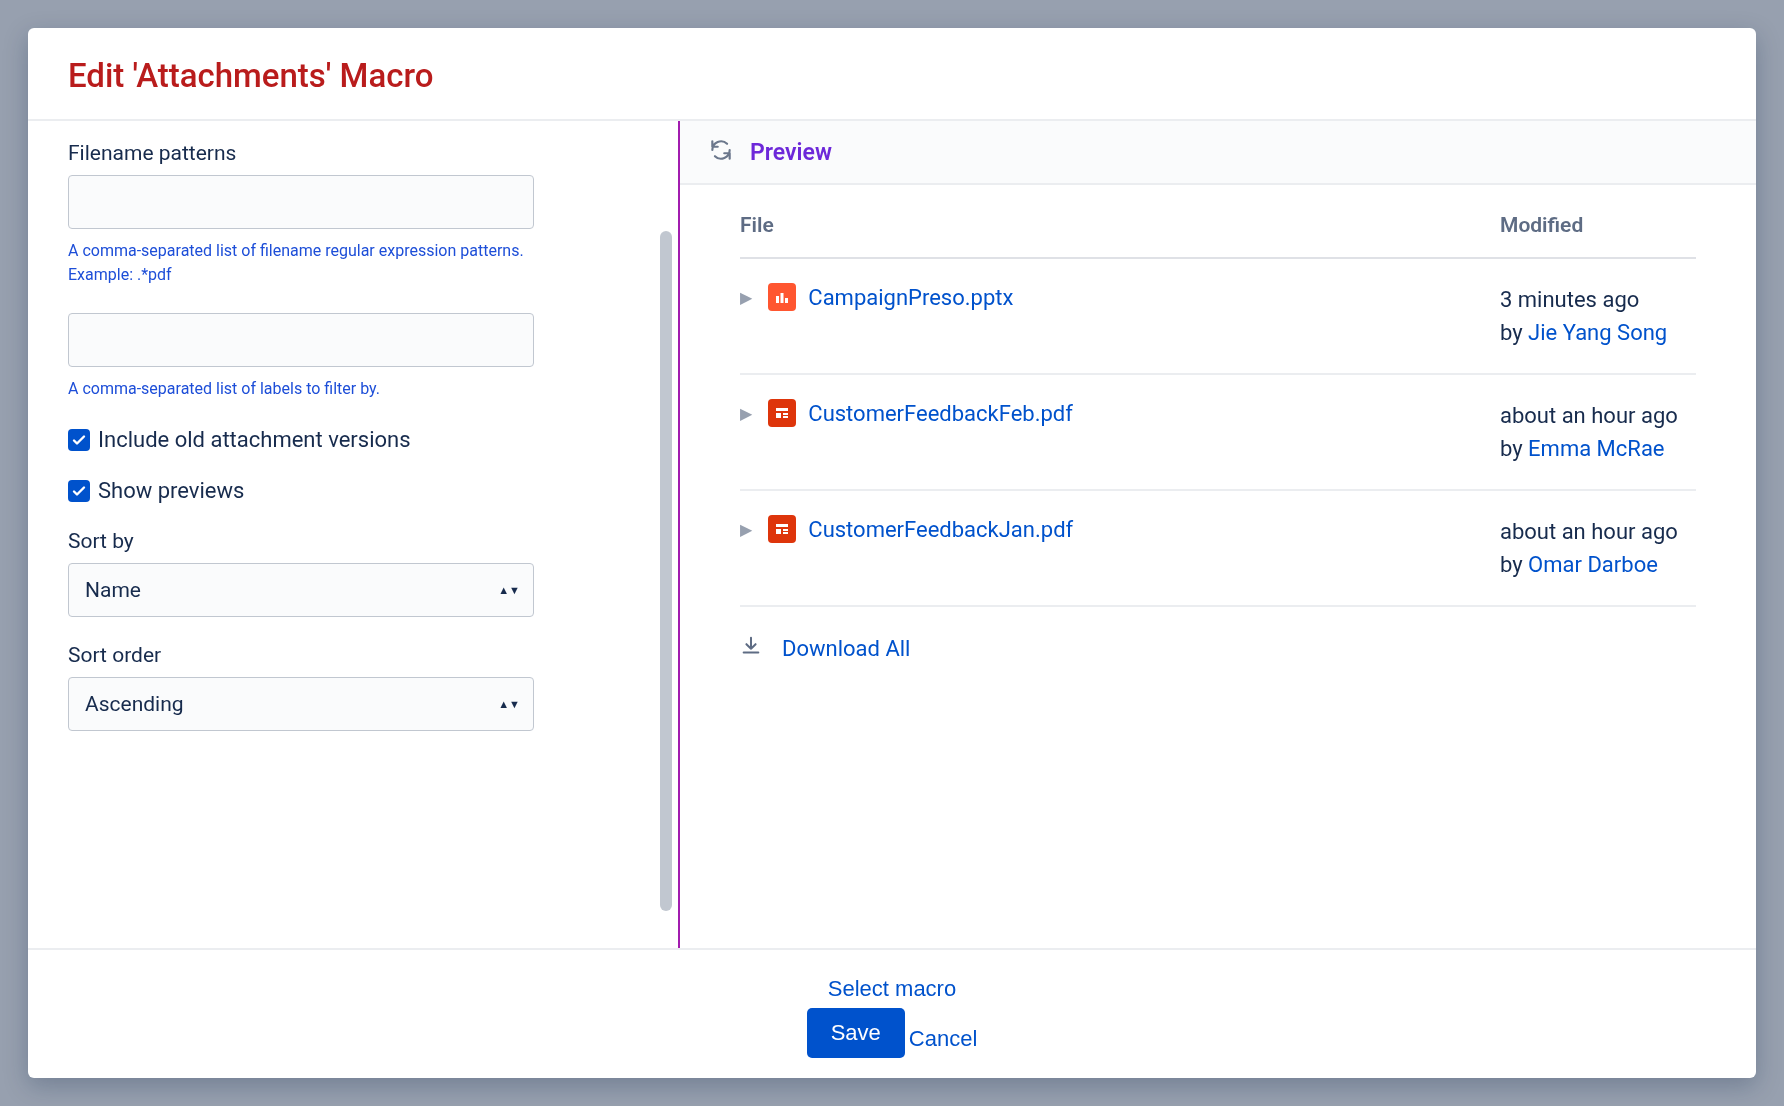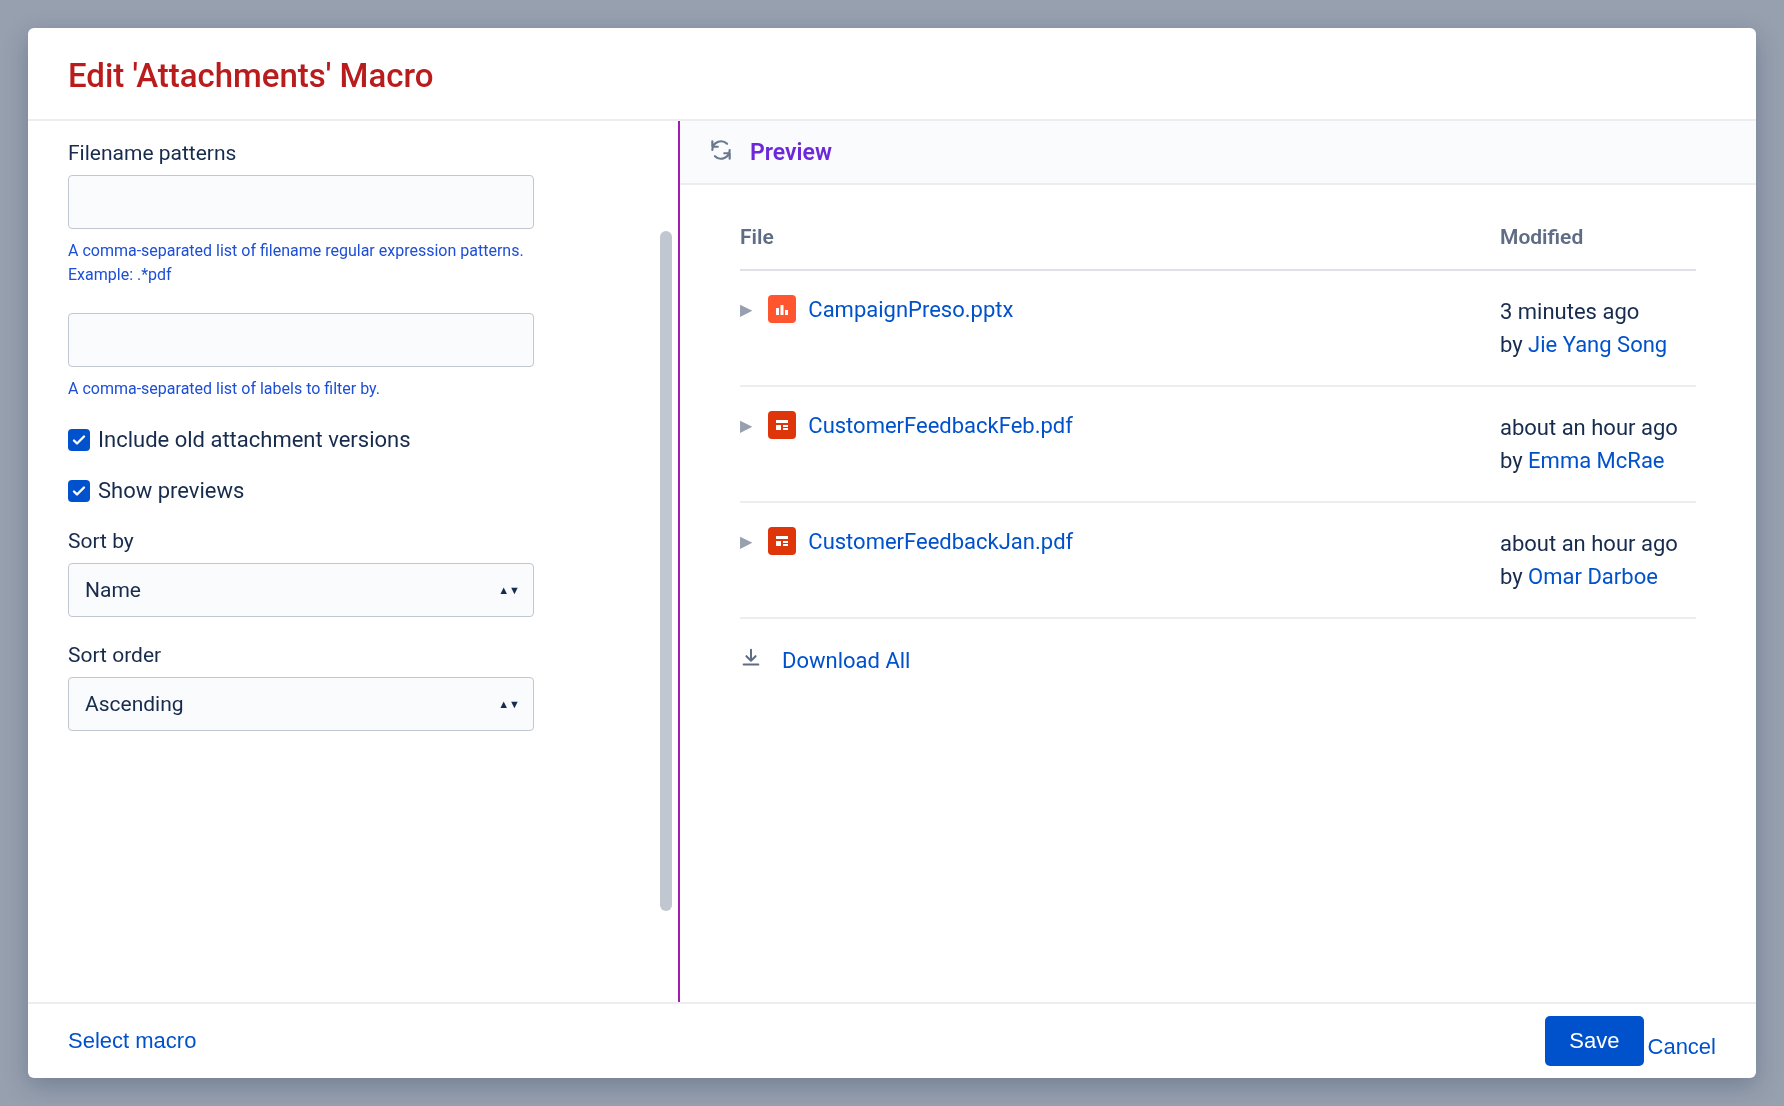--- a/index.html
+++ b/index.html
@@ -139,21 +139,21 @@
     background: #fafbfc;
   }
   .preview-title {
     font-size: 23px;
     font-weight: 600;
     color: #6d28d9;
   }
   .refresh-icon svg { width: 26px; height: 26px; }
   .preview-content {
     flex: 1;
-    padding: 40px 60px 40px 60px;
+    padding: 28px 60px 40px 60px;
     overflow-y: auto;
   }
   .file-table {
     width: 100%;
     border-collapse: collapse;
   }
   .file-table th {
     text-align: left;
     font-size: 21px;
     font-weight: 600;
@@ -199,22 +199,23 @@
     align-items: center;
     gap: 20px;
     padding-top: 28px;
   }
   .download-icon svg { width: 22px; height: 22px; }
   .download-link { color: #0052cc; font-size: 22px; }
   .dialog-footer {
     display: flex;
     align-items: center;
     justify-content: space-between;
-    padding: 12px 40px;
+    padding: 20px 40px;
     border-top: 2px solid #ebedf0;
+    flex-direction: column;
   }
   .link-button {
     color: #0052cc;
     font-size: 22px;
     background: none;
     border: none;
     cursor: pointer;
     padding: 6px 0;
   }
   .footer-actions { display: flex; align-items: flex-end; gap: 4px; }

